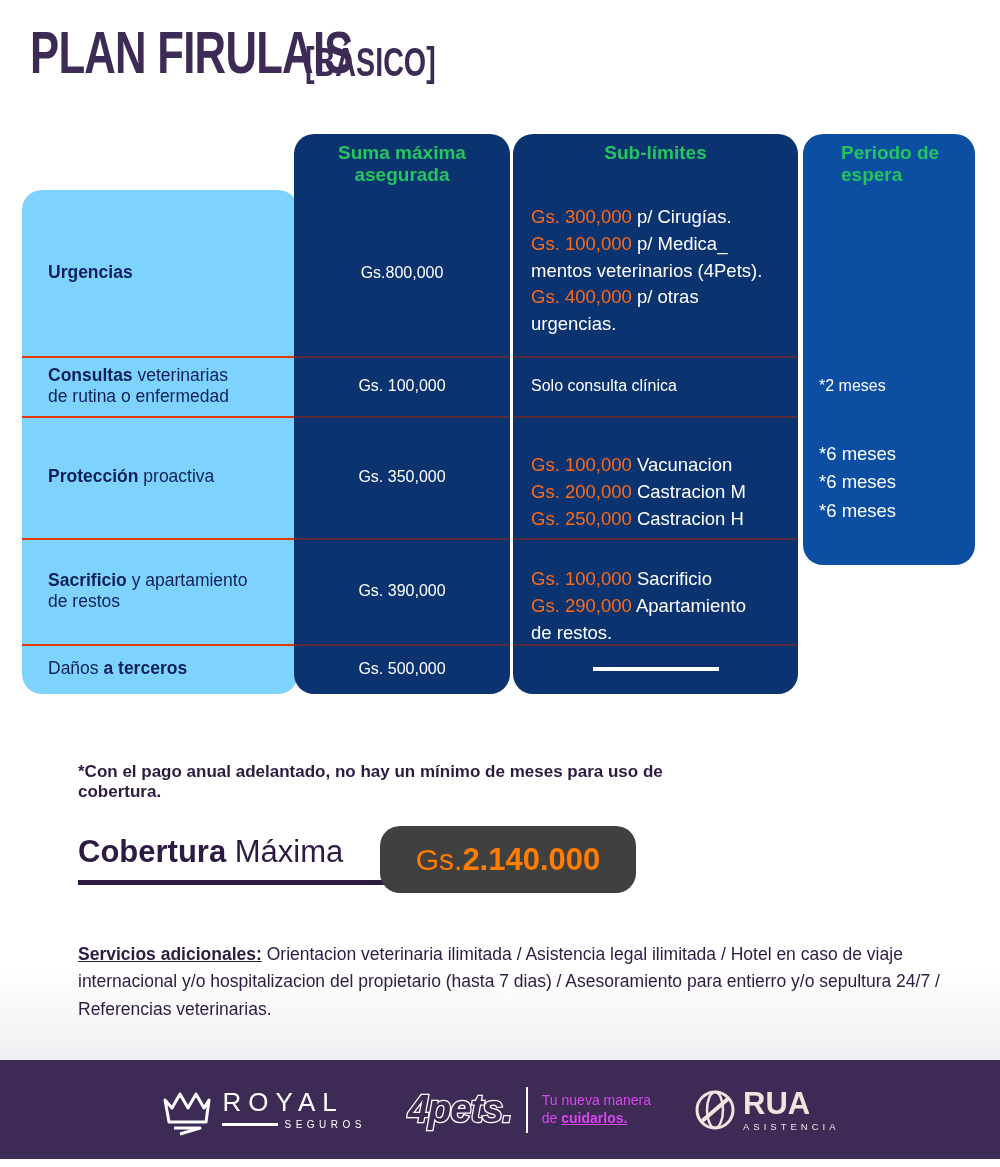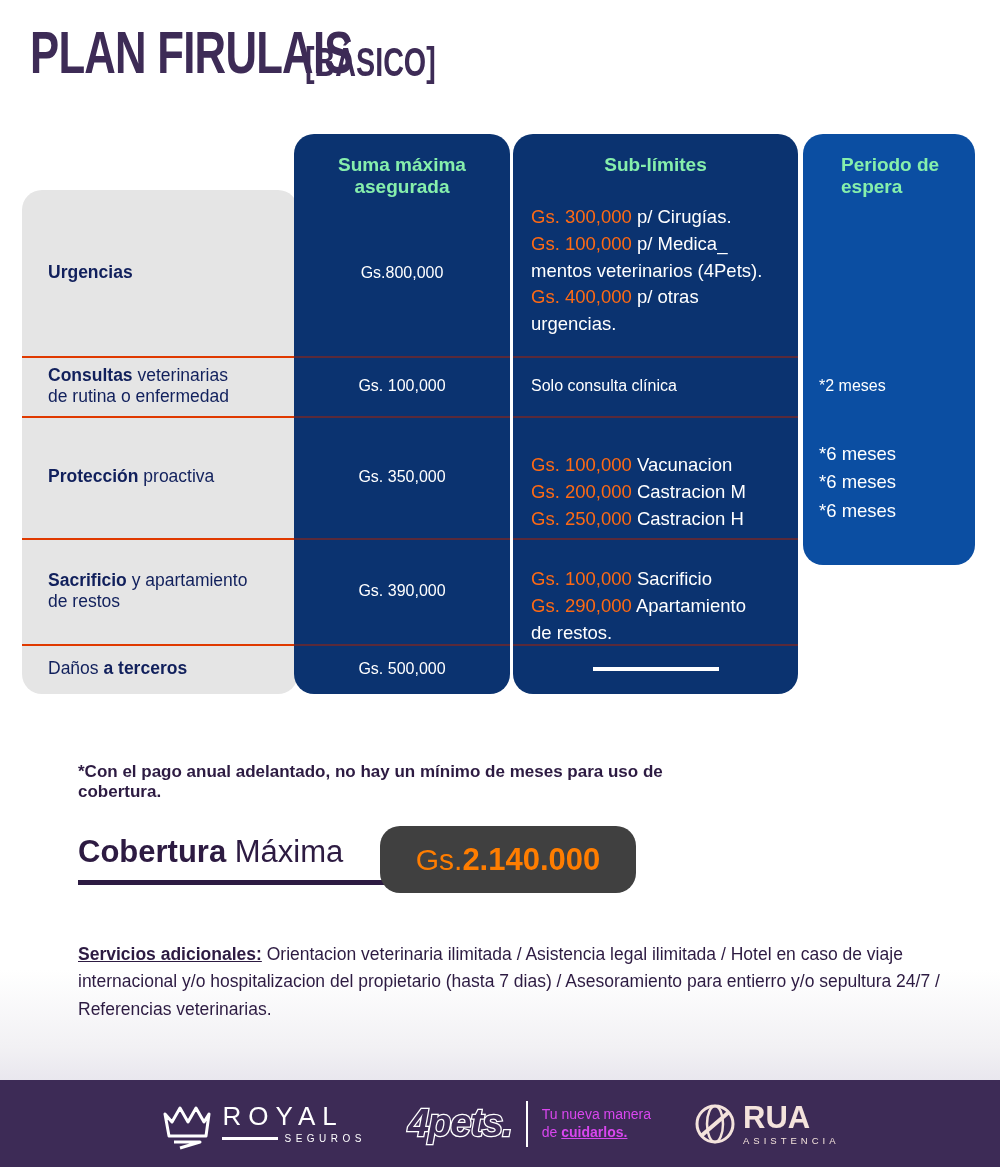--- a/index.html
+++ b/index.html
@@ -41,21 +41,21 @@
   }
 
   
   .table { position:absolute; left:0; top:0; }
 
   .col { position:absolute; }
 
   
   .col-label {
     left:22px; top:190px; width:276px; height:504px;
-    background:#e5e5e5;
+    background:#7dd3fc;
     border-radius:20px;
   }
   
   .col-suma {
     left:294px; top:134px; width:216px; height:560px;
     background:#0b3370;
     border-radius:20px;
   }
   
   .col-sub {
@@ -64,26 +64,26 @@
     border-radius:20px;
   }
   
   .col-per {
     left:803px; top:134px; width:172px; height:431px;
     background:#0b4ea2;
     border-radius:20px;
   }
 
   .col-head {
-    color:#86efac;
+    color:#22c55e;
     font-weight:bold;
     font-size:19px;
     line-height:1.16;
     text-align:center;
-    padding-top:20px;
+    padding-top:8px;
   }
   .col-head.left { text-align:left; padding-left:38px; }
 
   
   .cell {
     position:absolute; left:0; width:100%;
     display:flex; align-items:center;
     color:#ffffff;
     font-size:16px;
   }
@@ -146,21 +146,21 @@
 
   
   .servicios {
     position:absolute; left:78px; top:941px; width:868px;
     color:#2d1b42; font-size:17.5px; line-height:1.56;
   }
   .servicios .hd { font-weight:bold; text-decoration:underline; }
 
   
   .footer {
-    position:absolute; left:0; bottom:0; width:1000px; height:87px;
+    position:absolute; left:0; bottom:8px; width:1000px; height:99px;
     background:#3d2b56;
     display:flex; align-items:center; justify-content:center; gap:42px;
   }
   .logo { display:flex; align-items:center; gap:8px; color:#ffffff; }
   .royal-name {
     display:flex; flex-direction:column; align-items:flex-start;
   }
   .royal-top { font-size:26px; letter-spacing:7px; line-height:1; }
   .royal-bot {
     display:flex; align-items:center; gap:6px;

